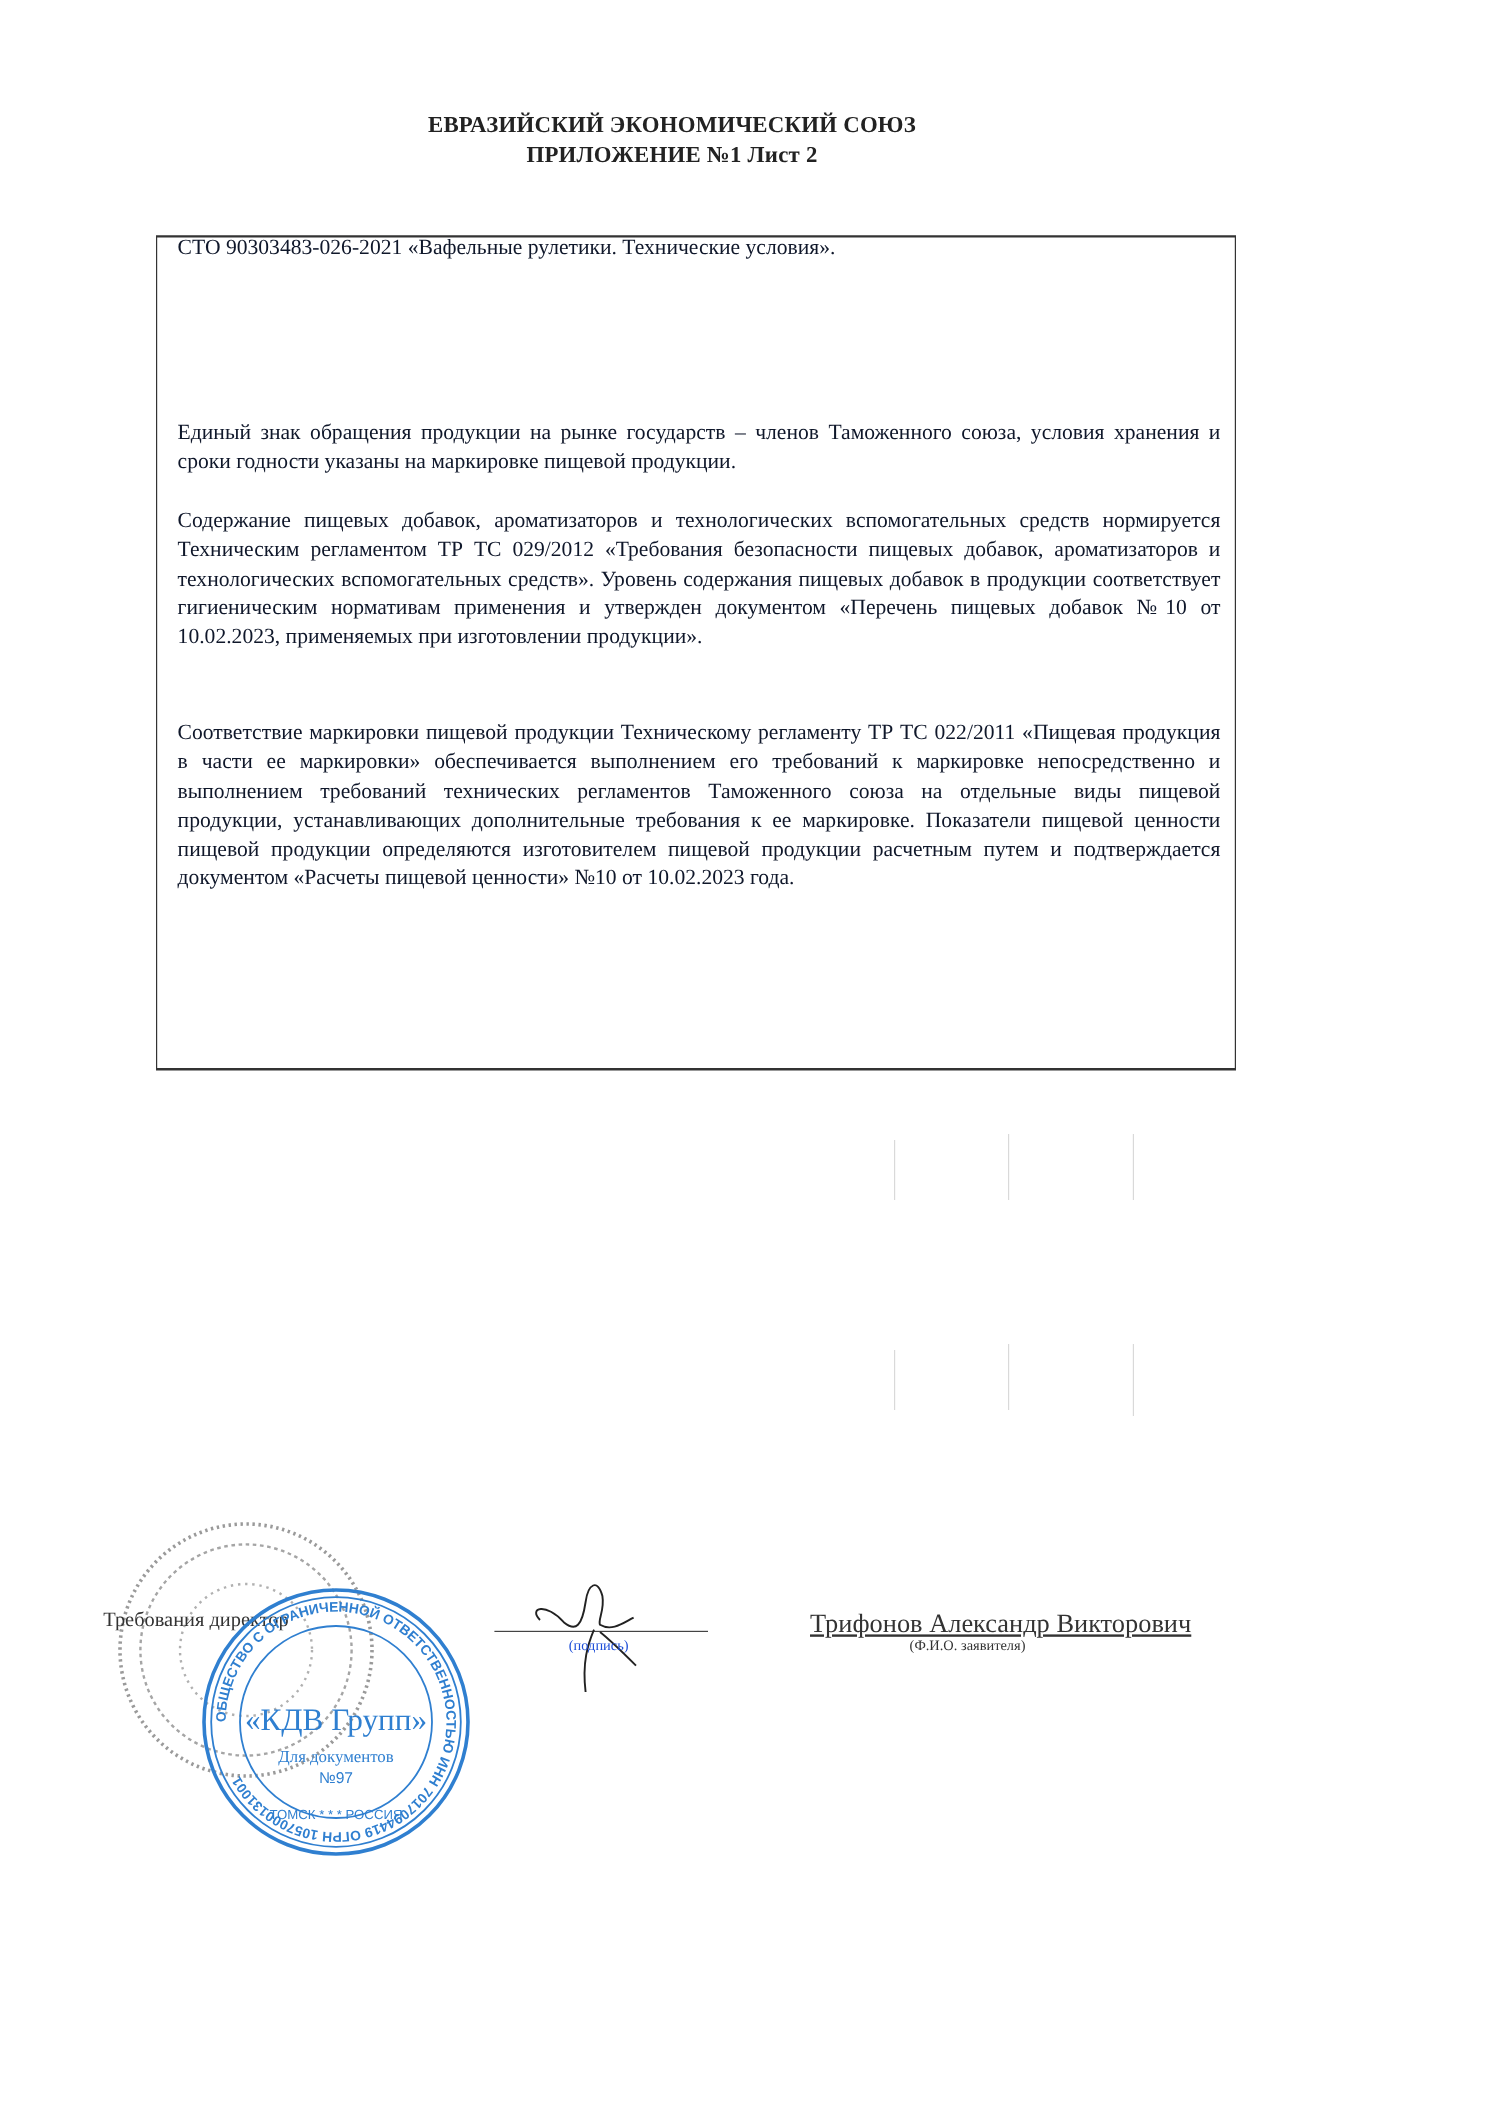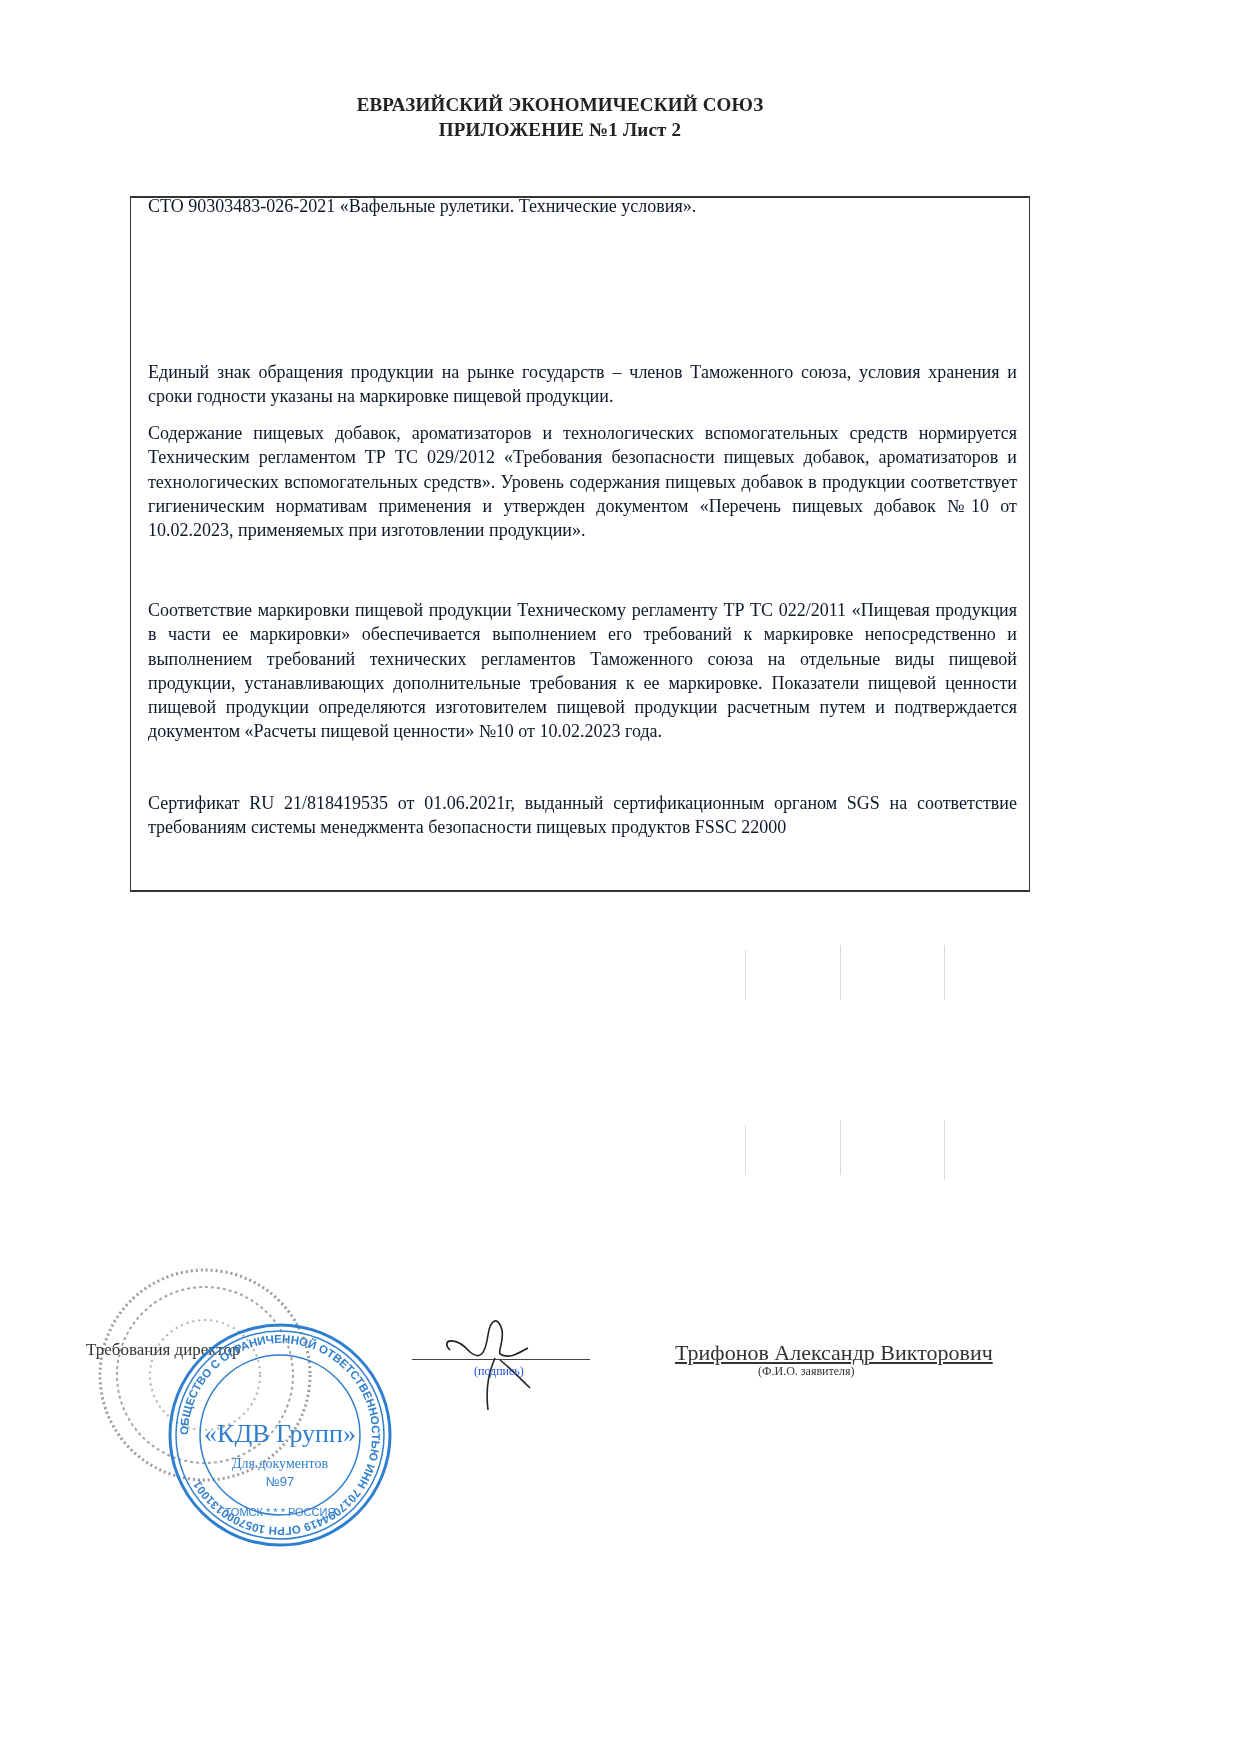--- a/index.html
+++ b/index.html
@@ -5,21 +5,21 @@
   html, body { margin: 0; padding: 0; background: #ffffff; }
   body { width: 1240px; height: 1754px; position: relative; overflow: hidden;
          font-family: "Liberation Serif", "DejaVu Serif", serif; color: #1c1c1c; }
   .header { position: absolute; top: 92px; left: 0; width: 1120px; text-align: center; }
   .header .line { font-weight: bold; font-size: 19px; line-height: 25px; letter-spacing: 0.2px; color: #222; }
   .box { position: absolute; left: 130px; top: 196px; width: 898px; height: 692px;
          border-left: 1.5px solid #333; border-right: 1.5px solid #333; border-top: 2px solid #333; border-bottom: 2px solid #333; }
   .box .para { position: absolute; left: 17px; right: 12px; font-size: 18px; line-height: 24.3px; text-align: justify; color: #0f172a; }
   .p0 { top: -4px; }
   .p1 { top: 53px; }
-  .p2 { top: 150px; margin-top: 12px; }
+  .p2 { top: 150px; }
   .p3 { top: 223px; }
   .p4 { top: 400px; }
   .p5 { top: 593px; }
   .footer { position: absolute; left: 0; top: 0; width: 1240px; height: 1754px; pointer-events: none; }
   .footer > * { pointer-events: auto; }
   .director-label { position: absolute; left: 86px; top: 1340px; font-size: 17px; color: #333; }
   .sig-line { position: absolute; left: 412px; top: 1359px; width: 178px; border-top: 1px solid #444; }
   .sig-caption { position: absolute; left: 474px; top: 1364px; font-size: 12px; color: #1d4ed8; }
   .applicant-name { position: absolute; left: 675px; top: 1340px; font-size: 22px; color: #333; text-decoration: underline; }
   .applicant-caption { position: absolute; left: 758px; top: 1364px; font-size: 12px; color: #333; }
@@ -34,21 +34,20 @@
 <div class="header">
   <div class="line">ЕВРАЗИЙСКИЙ ЭКОНОМИЧЕСКИЙ СОЮЗ</div>
   <div class="line">ПРИЛОЖЕНИЕ №1 Лист 2</div>
 </div>
 
 <div class="box">
   <div class="para p0">СТО 90303483-026-2021 «Вафельные рулетики. Технические условия».</div>
   <div class="para p2">Единый знак обращения продукции на рынке государств – членов Таможенного союза, условия хранения и сроки годности указаны на маркировке пищевой продукции.</div>
   <div class="para p3">Содержание пищевых добавок, ароматизаторов и технологических вспомогательных средств нормируется Техническим регламентом ТР ТС 029/2012 «Требования безопасности пищевых добавок, ароматизаторов и технологических вспомогательных средств». Уровень содержания пищевых добавок в продукции соответствует гигиеническим нормативам применения и утвержден документом «Перечень пищевых добавок №10 от 10.02.2023, применяемых при изготовлении продукции».</div>
   <div class="para p4">Соответствие маркировки пищевой продукции Техническому регламенту ТР ТС 022/2011 «Пищевая продукция в части ее маркировки» обеспечивается выполнением его требований к маркировке непосредственно и выполнением требований технических регламентов Таможенного союза на отдельные виды пищевой продукции, устанавливающих дополнительные требования к ее маркировке. Показатели пищевой ценности пищевой продукции определяются изготовителем пищевой продукции расчетным путем и подтверждается документом «Расчеты пищевой ценности» №10 от 10.02.2023 года.</div>
-  <div class="para p5">Сертификат RU 21/818419535 от 01.06.2021г, выданный сертификационным органом SGS на соответствие требованиям системы менеджмента безопасности пищевых продуктов FSSC 22000</div>
 </div>
 
 <div class="artifact" style="left:745px;top:950px;height:50px;"></div>
 <div class="artifact" style="left:840px;top:945px;height:55px;"></div>
 <div class="artifact" style="left:944px;top:945px;height:55px;"></div>
 <div class="artifact" style="left:745px;top:1125px;height:50px;"></div>
 <div class="artifact" style="left:840px;top:1120px;height:55px;"></div>
 <div class="artifact" style="left:944px;top:1120px;height:60px;"></div>
 
 <div class="footer">

